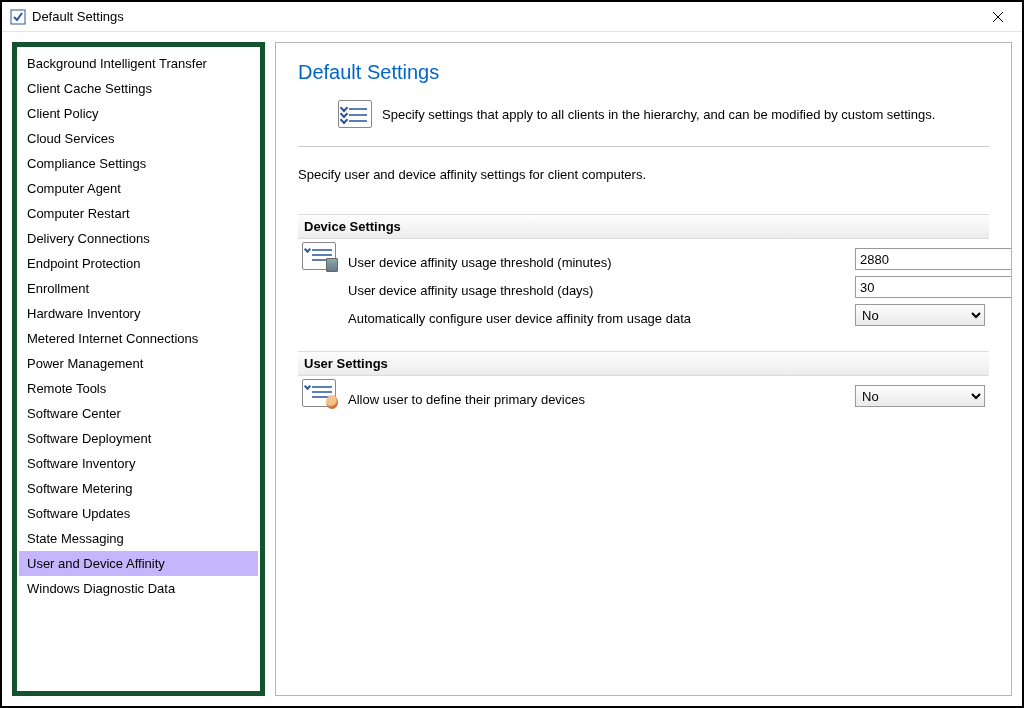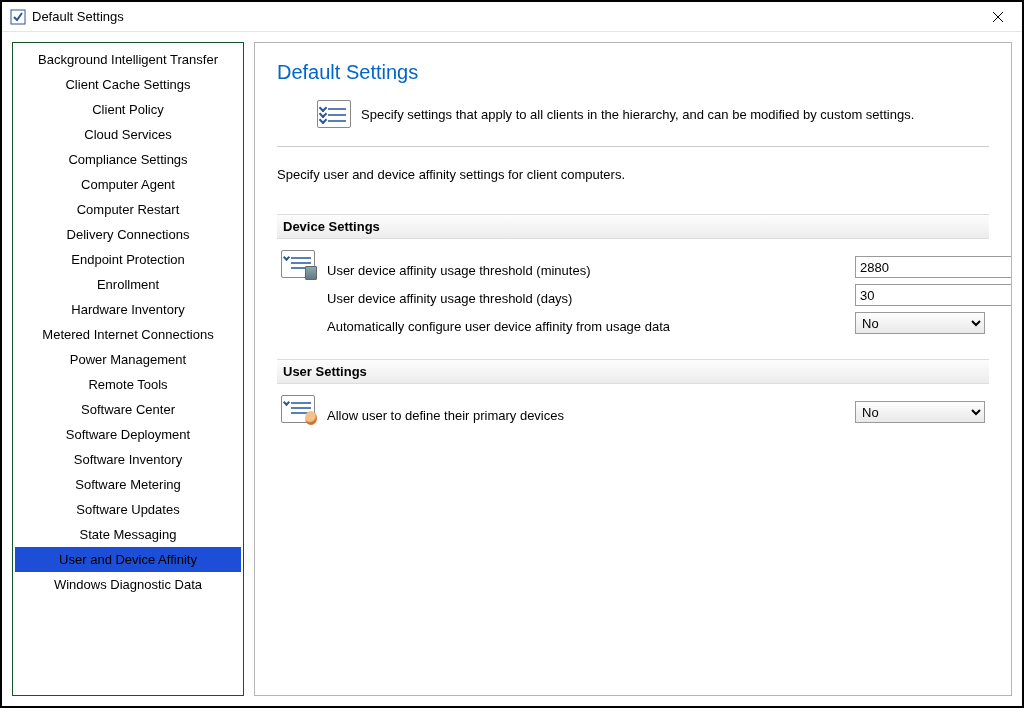--- a/index.html
+++ b/index.html
@@ -34,45 +34,44 @@
   cursor: pointer;
 }
 
 .frame {
   display: flex;
   height: calc(100% - 30px);
   padding: 10px;
   gap: 10px;
 }
 .sidebar {
-  width: 232px;
-  border: 1px solid #14532d;
+  width: 253px;
+  border: 5px solid #14532d;
   background: #fff;
   overflow: auto;
   padding: 4px 2px;
-  text-align: center;
 }
 .sidebar-item {
   padding: 5px 8px;
   cursor: pointer;
   white-space: nowrap;
   font-size: 13px;
 }
 .sidebar-item.selected {
   background: #0a84ff;
   background: #1e90ff;
   background: #3399ff;
   color: #000;
 }
 .sidebar-item.selected { background: #2a8cf0; color: #000; }
 .sidebar-item.selected { background: #1a8cff; }
 
 .sidebar-item.selected { background: #1a8cff; color: #000; }
 .sidebar-item.selected { background: #2196f3; }
-.sidebar-item.selected { background: #1d4ed8; color:#000; }
+.sidebar-item.selected { background: #c4b5fd; color:#000; }
 
 .main {
   flex: 1;
   border: 1px solid #b5b5b5;
   background: #fff;
   padding: 18px 22px;
   overflow: auto;
 }
 .page-title {
   color: #0066cc;
@@ -130,21 +129,20 @@
 }
 .subintro { font-size: 13px; margin-bottom: 32px; }
 
 .section-header {
   font-weight: 700;
   font-size: 13px;
   padding: 4px 6px;
   background: linear-gradient(#fdfdfd, #ececec);
   border: 1px solid #ddd;
   border-left: none; border-right: none;
-  margin-bottom: 8px;
 }
 .setting-row {
   display: flex;
   align-items: flex-end;
   gap: 10px;
   padding: 3px 4px;
 }
 .setting-icon-col { width: 36px; flex-shrink: 0; }
 .setting-label {
   flex: 1;

